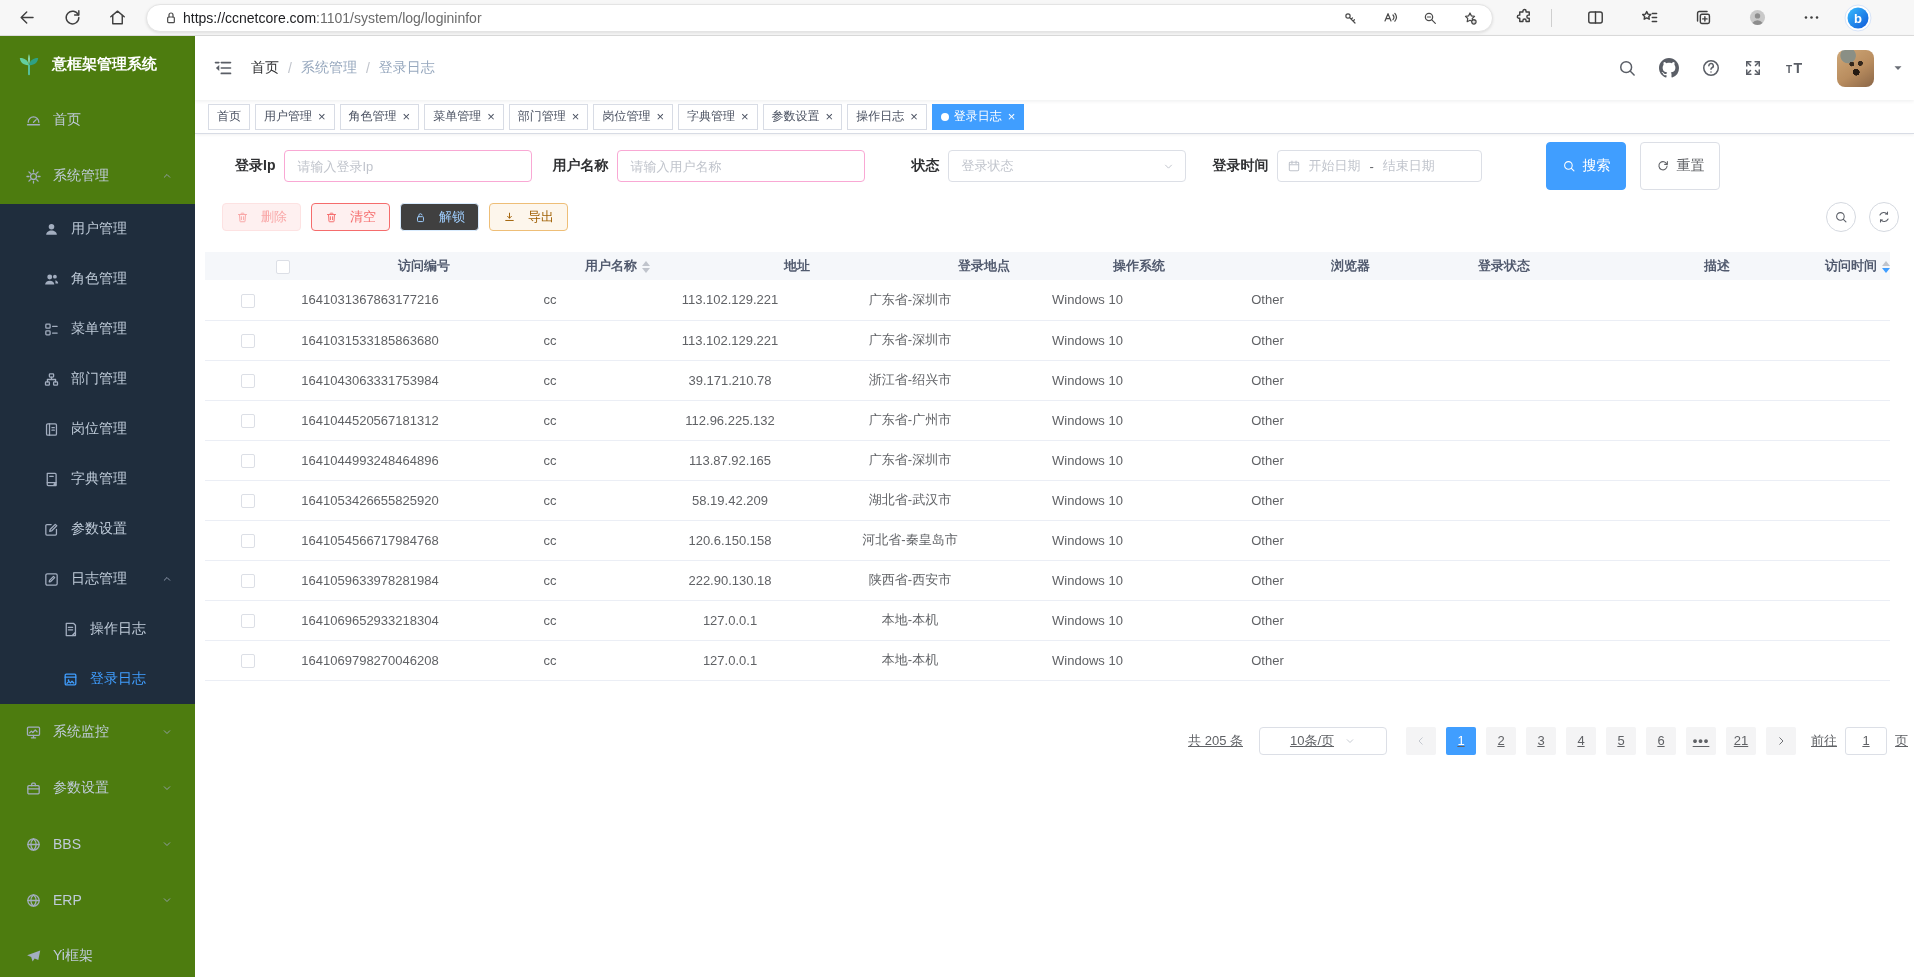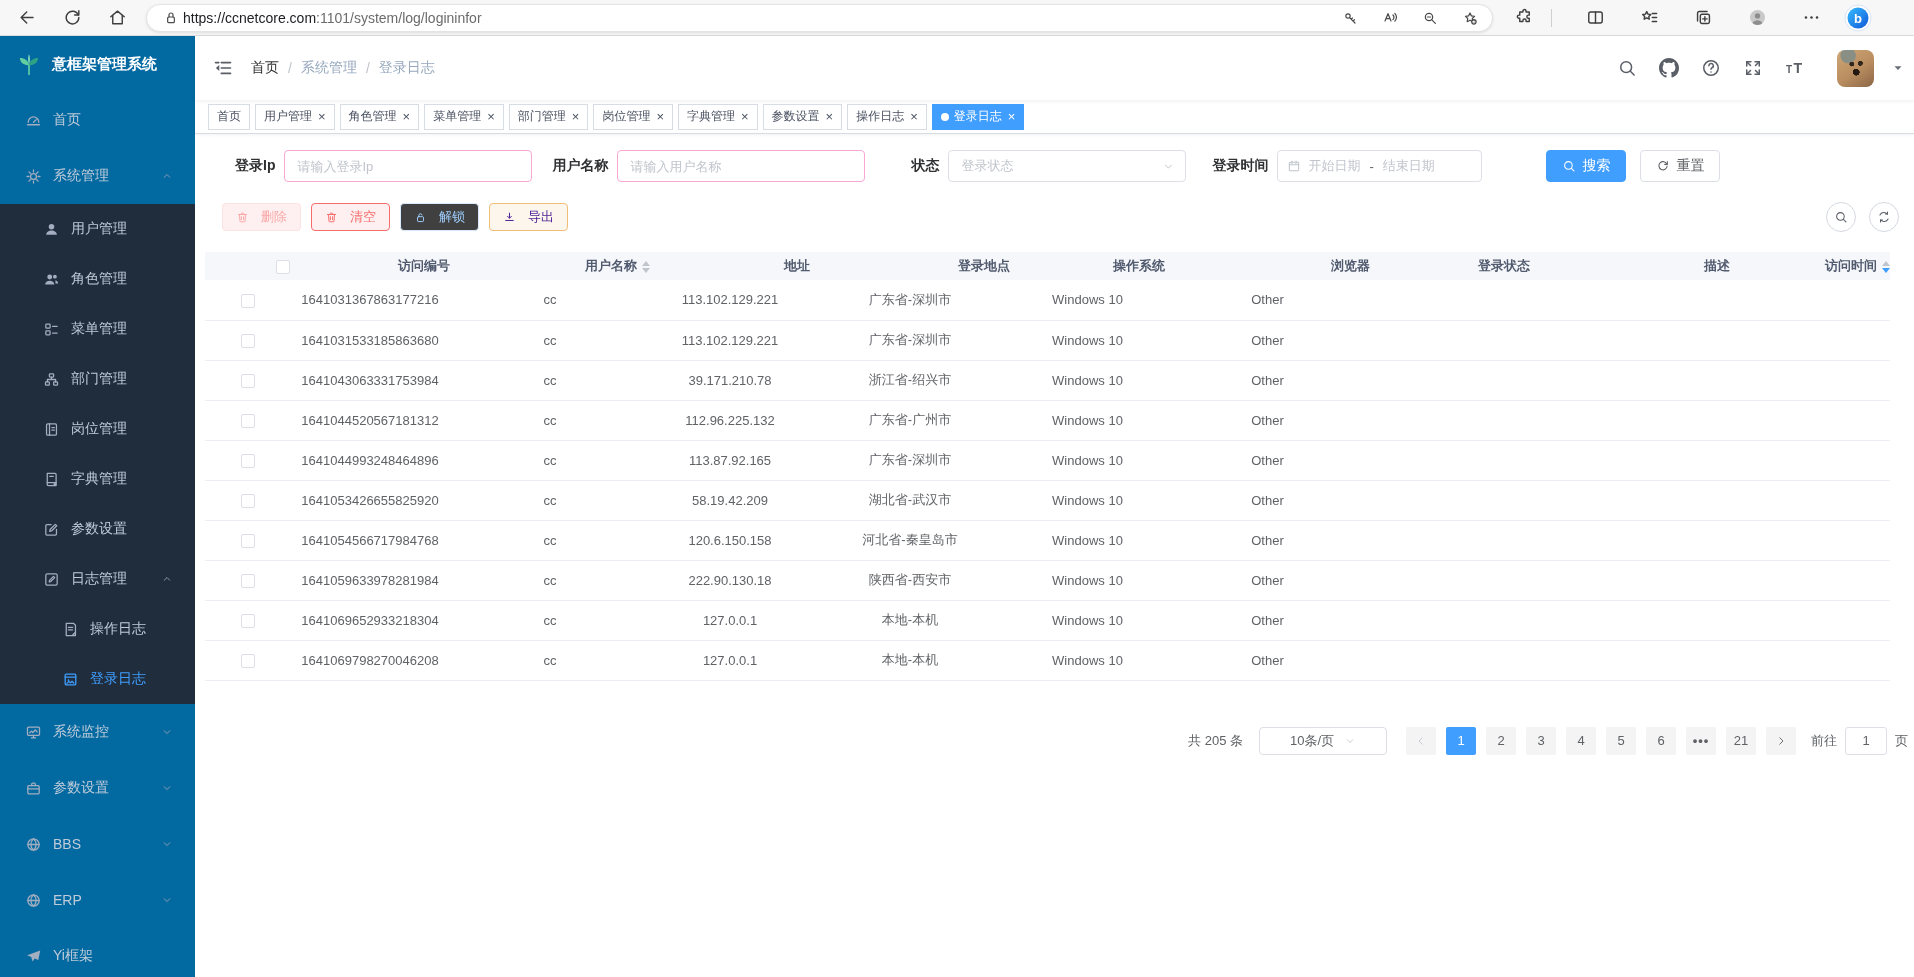--- a/index.html
+++ b/index.html
@@ -23,21 +23,21 @@
   .uicon .ic { width: 16px; height: 16px; }
   .url-text { font-size: 14px; color: #202124; flex: 1; white-space: nowrap; overflow: hidden; }
   .url-path { color: #6b6b6b; }
   .url-actions { display: flex; align-items: center; gap: 16px; margin-left: 10px; }
   .vdiv { width: 1px; height: 18px; background: #cfcfcf; margin: 0 12px; }
   .chrome-right { display: flex; align-items: center; margin-left: 16px; gap: 24px; }
   .bing { width: 28px; height: 28px; margin-left: 18px; flex: 0 0 auto; }
 
   
   .app { flex: 1; display: flex; min-height: 0; }
-  .sidebar { flex: 0 0 195px; width: 195px; background: #0369a1; overflow: hidden; }
+  .sidebar { flex: 0 0 195px; width: 195px; background: #4d7c0f; overflow: hidden; }
   .logo { height: 56px; display: flex; align-items: center; padding-left: 16px; gap: 10px; }
   .logo-icon { width: 26px; height: 26px; }
   .logo-text { color: #fff; font-size: 15px; font-weight: bold; white-space: nowrap; }
   .menu-item { height: 56px; display: flex; align-items: center; padding-left: 25px; padding-right: 8px;
     color: #bfcbd9; font-size: 14px; cursor: pointer; white-space: nowrap; }
   .menu-item .mi-icon { width: 17px; height: 17px; color: #a3aec0; flex: 0 0 auto; }
   .menu-item .mi-label { margin-left: 11px; }
   .menu-item.sub { height: 50px; background: #1f2d3d; }
   .menu-item.lvl2 { padding-left: 43px; }
   .menu-item.lvl3 { padding-left: 62px; }
@@ -86,35 +86,35 @@
   .sp20 { margin-right: 20px; } .sp46 { margin-right: 46px; } .sp26 { margin-right: 26px; } .sp64 { margin-right: 64px; }
   .select { height: 32px; width: 238px; border: 1px solid #dcdfe6; border-radius: 4px; display: flex;
     align-items: center; padding: 0 10px 0 12px; cursor: pointer; background: #fff; }
   .sel-ph { font-size: 13px; color: #c0c4cc; flex: 1; }
   .sel-caret { width: 13px; height: 13px; color: #c0c4cc; }
   .daterange { height: 32px; width: 205px; border: 1px solid #dcdfe6; border-radius: 4px; display: flex;
     align-items: center; padding: 0 9px; gap: 7px; background: #fff; cursor: pointer; }
   .d-icon { width: 14px; height: 14px; color: #c0c4cc; flex: 0 0 auto; }
   .d-ph { font-size: 13px; color: #c0c4cc; white-space: nowrap; }
   .d-sep { font-size: 13px; color: #606266; margin: 0 2px; }
-  .btn { height: 32px; border-radius: 4px; font-size: 14px; display: inline-flex; align-items: center;
+  .btn { height: 48px; border-radius: 4px; font-size: 14px; display: inline-flex; align-items: center;
     gap: 6px; padding: 0 15px; cursor: pointer; border: 1px solid transparent; white-space: nowrap; }
   .btn .bic { width: 14px; height: 14px; }
   .btn.primary { background: #409eff; color: #fff; border-color: #409eff; margin-right: 14px; }
   .btn.plain { background: #fff; color: #606266; border-color: #dcdfe6; }
 
   
   .toolbar-row { display: flex; align-items: center; margin: 20px 15px 0 27px; height: 30px; }
   .tbtn { height: 28px; padding: 0 13px; border-radius: 4px; font-size: 13px; display: inline-flex;
     align-items: center; gap: 12px; border: 1px solid; margin-right: 10px; cursor: pointer; background: #fff; white-space: nowrap; }
   .tbtn .bic { width: 13px; height: 13px; }
   .tbtn.del { background: #fef0f0; border-color: #fde2e2; color: #f9a7a7; cursor: not-allowed; }
   .tbtn.clear { background: #fef0f0; border-color: #f56c6c; color: #f56c6c; }
   .tbtn.unlock { background: #404040; border-color: #d9ecff; color: #a0cfff; cursor: not-allowed; }
-  .tbtn.export { background: #fdf6ec; border-color: #eebe77; color: #4c1d95; }
+  .tbtn.export { background: #fdf6ec; border-color: #eebe77; color: #a16207; }
   .circle-tools { margin-left: auto; display: flex; gap: 13px; }
   .ctool { width: 30px; height: 30px; border-radius: 50%; border: 1px solid #d5d9e0; display: inline-flex;
     align-items: center; justify-content: center; color: #5a5e66; cursor: pointer; background: #fff; }
   .ctool .bic { width: 14px; height: 14px; }
 
   
   .log-table { width: 1685px; margin: 20px 24px 0 10px; border-collapse: collapse; table-layout: fixed; }
   .log-table th { height: 28px; background: #f5f7fa; font-size: 13px; font-weight: bold; color: #515a6e;
     text-align: right; white-space: nowrap; }
   .log-table td { height: 40px; border-bottom: 1px solid #ebeef5; font-size: 13px; color: #606266;
@@ -123,21 +123,21 @@
     background: #fff; vertical-align: middle; cursor: pointer; }
   .sort-carets { display: inline-flex; flex-direction: column; vertical-align: middle; margin-left: 5px; }
   .car-up { width: 0; height: 0; border-left: 4px solid transparent; border-right: 4px solid transparent;
     border-bottom: 5px solid #c0c4cc; margin-bottom: 2px; }
   .car-dn { width: 0; height: 0; border-left: 4px solid transparent; border-right: 4px solid transparent;
     border-top: 5px solid #c0c4cc; }
   .car-dn.on { border-top-color: #409eff; }
 
   
   .pagination { display: flex; align-items: center; justify-content: flex-end; margin: 46px 6px 0 0;
-    font-size: 13px; color: #606266; }
+    font-size: 13px; color: #606266; text-decoration: underline; }
   .pg-total { margin-right: 16px; white-space: nowrap; }
   .pg-size { width: 128px; height: 28px; border: 1px solid #dcdfe6; border-radius: 4px; display: flex;
     align-items: center; justify-content: center; gap: 10px; margin-right: 14px; cursor: pointer; background: #fff; }
   .pg-size .sel-caret { width: 12px; height: 12px; }
   .pg-pages { display: flex; align-items: center; }
   .pg-btn { min-width: 30px; height: 28px; margin: 0 5px; background: #f4f4f5; color: #606266; border-radius: 2px;
     display: inline-flex; align-items: center; justify-content: center; font-size: 13px; cursor: pointer;
     padding: 0 4px; }
   .pg-btn.active { background: #409eff; color: #fff; }
   .pg-btn.ellipsis { letter-spacing: 1px; font-weight: bold; color: #606266; }

